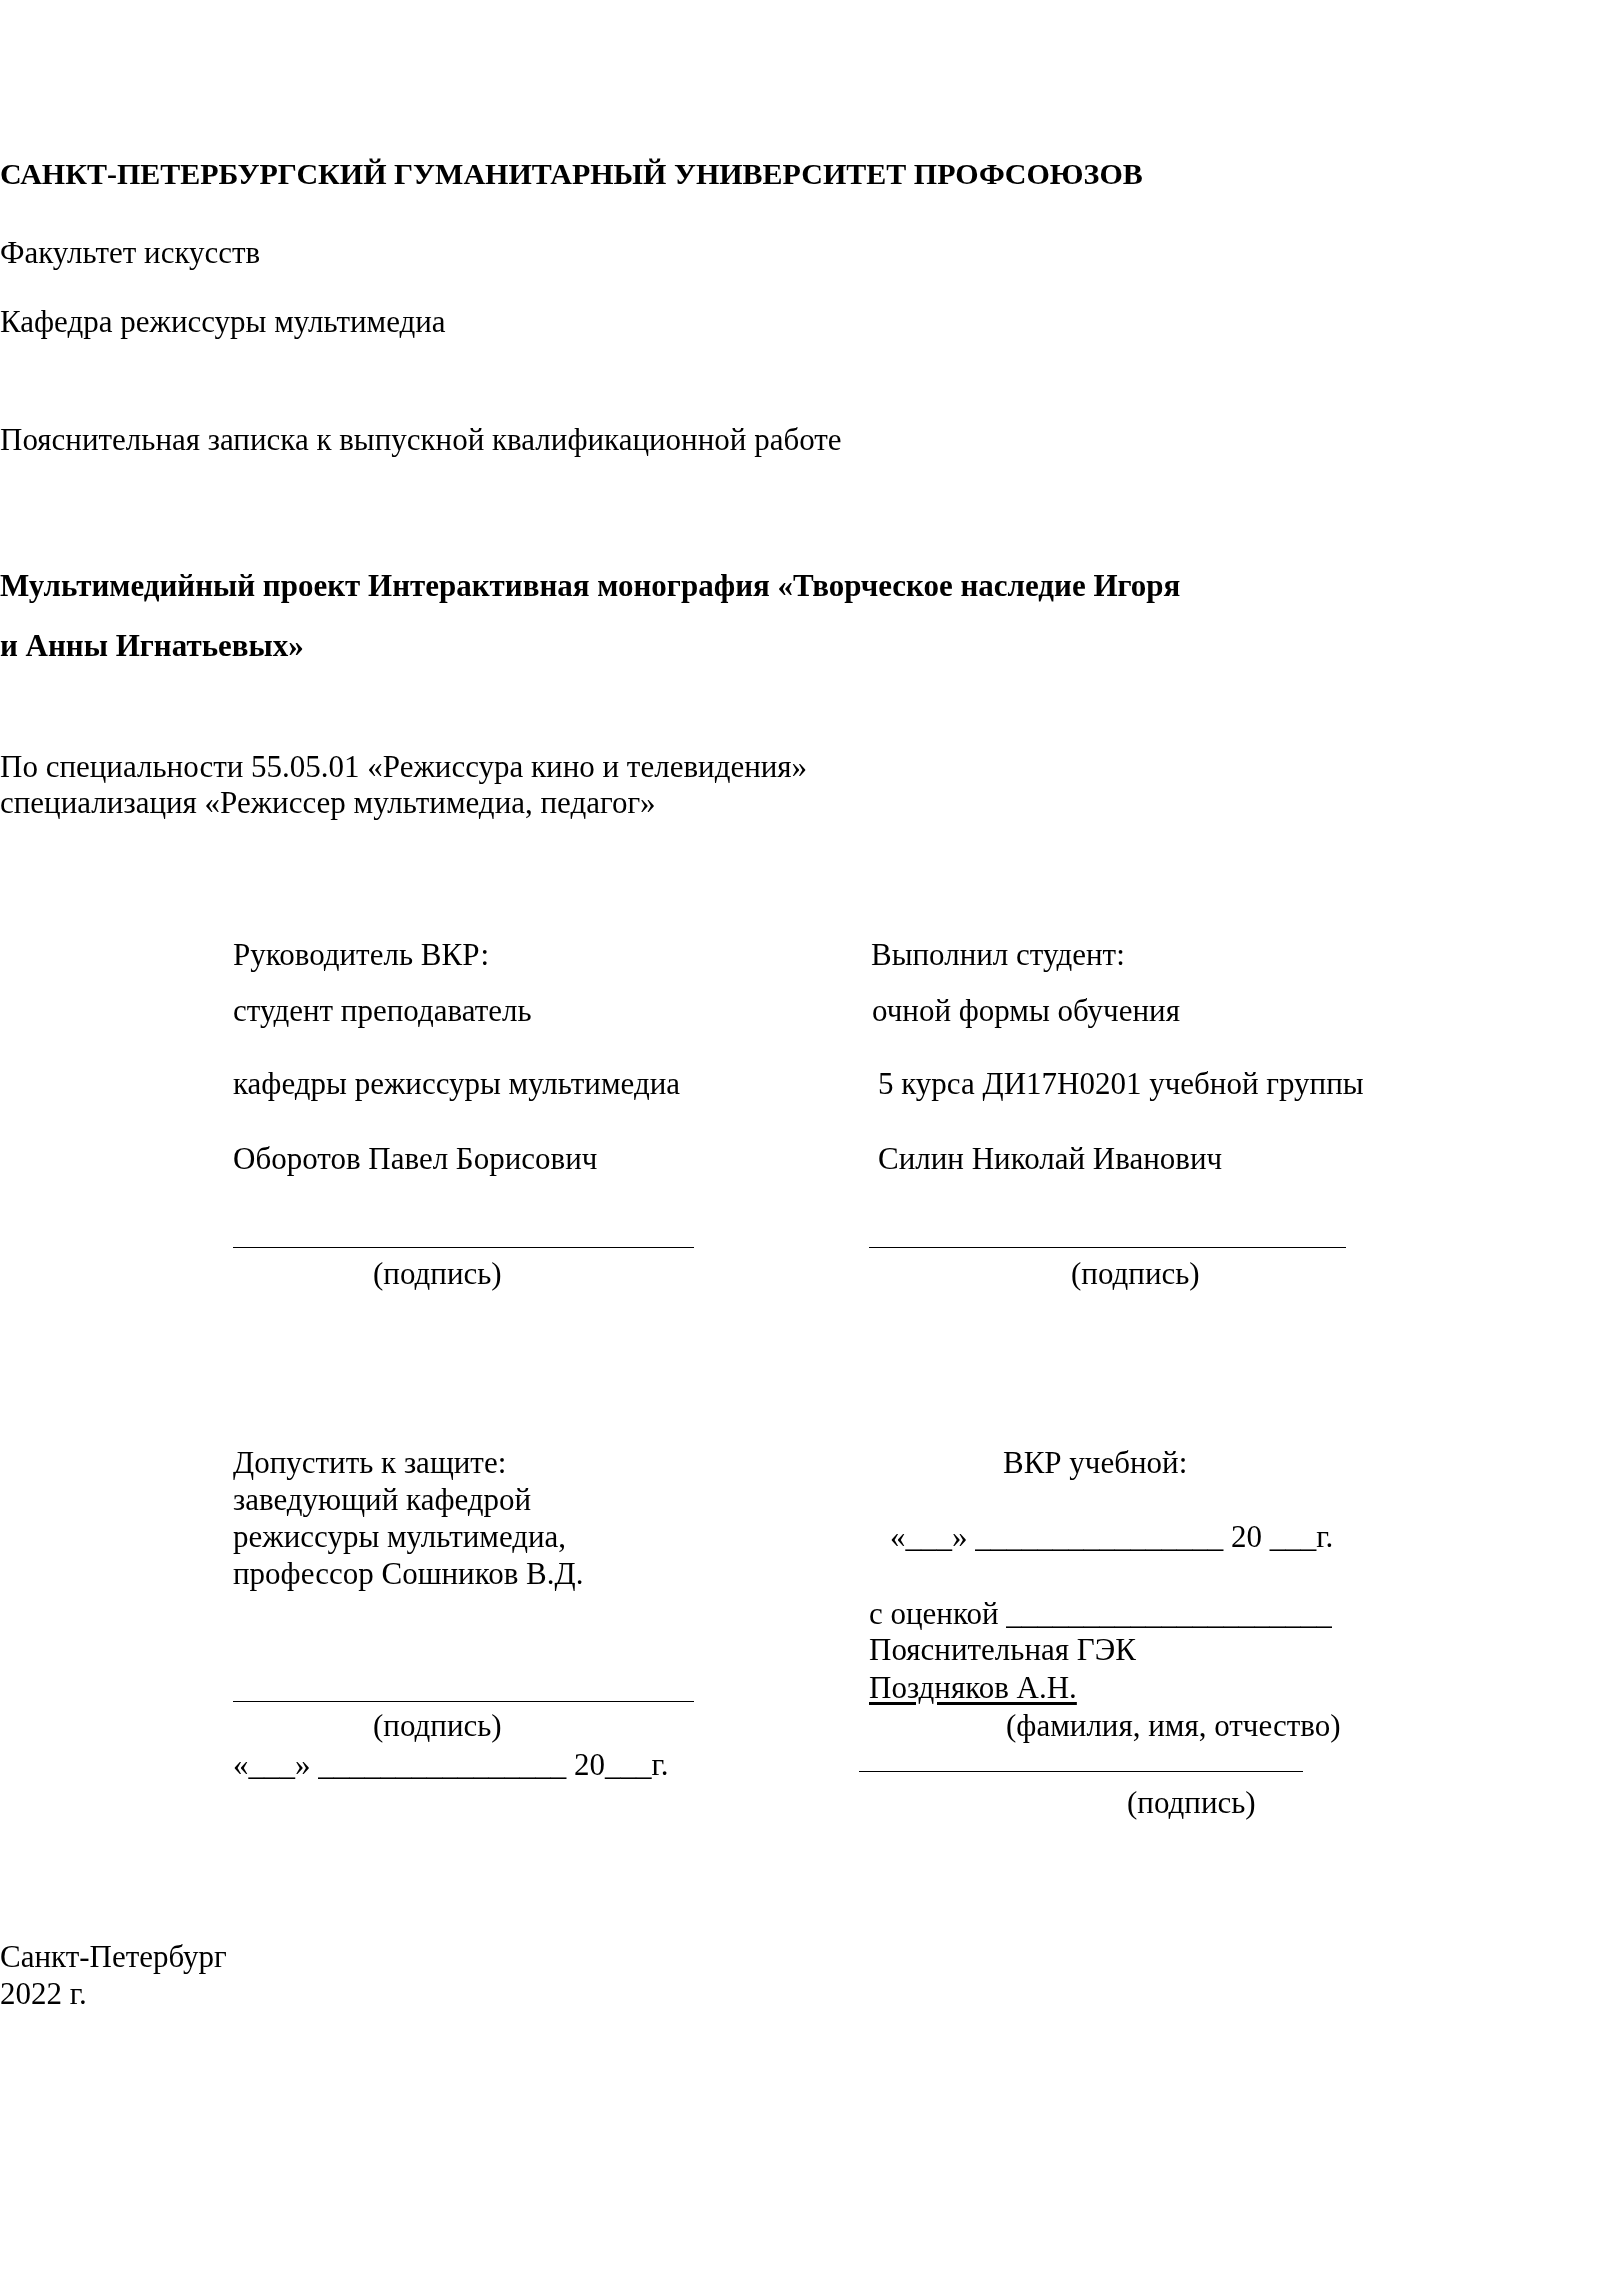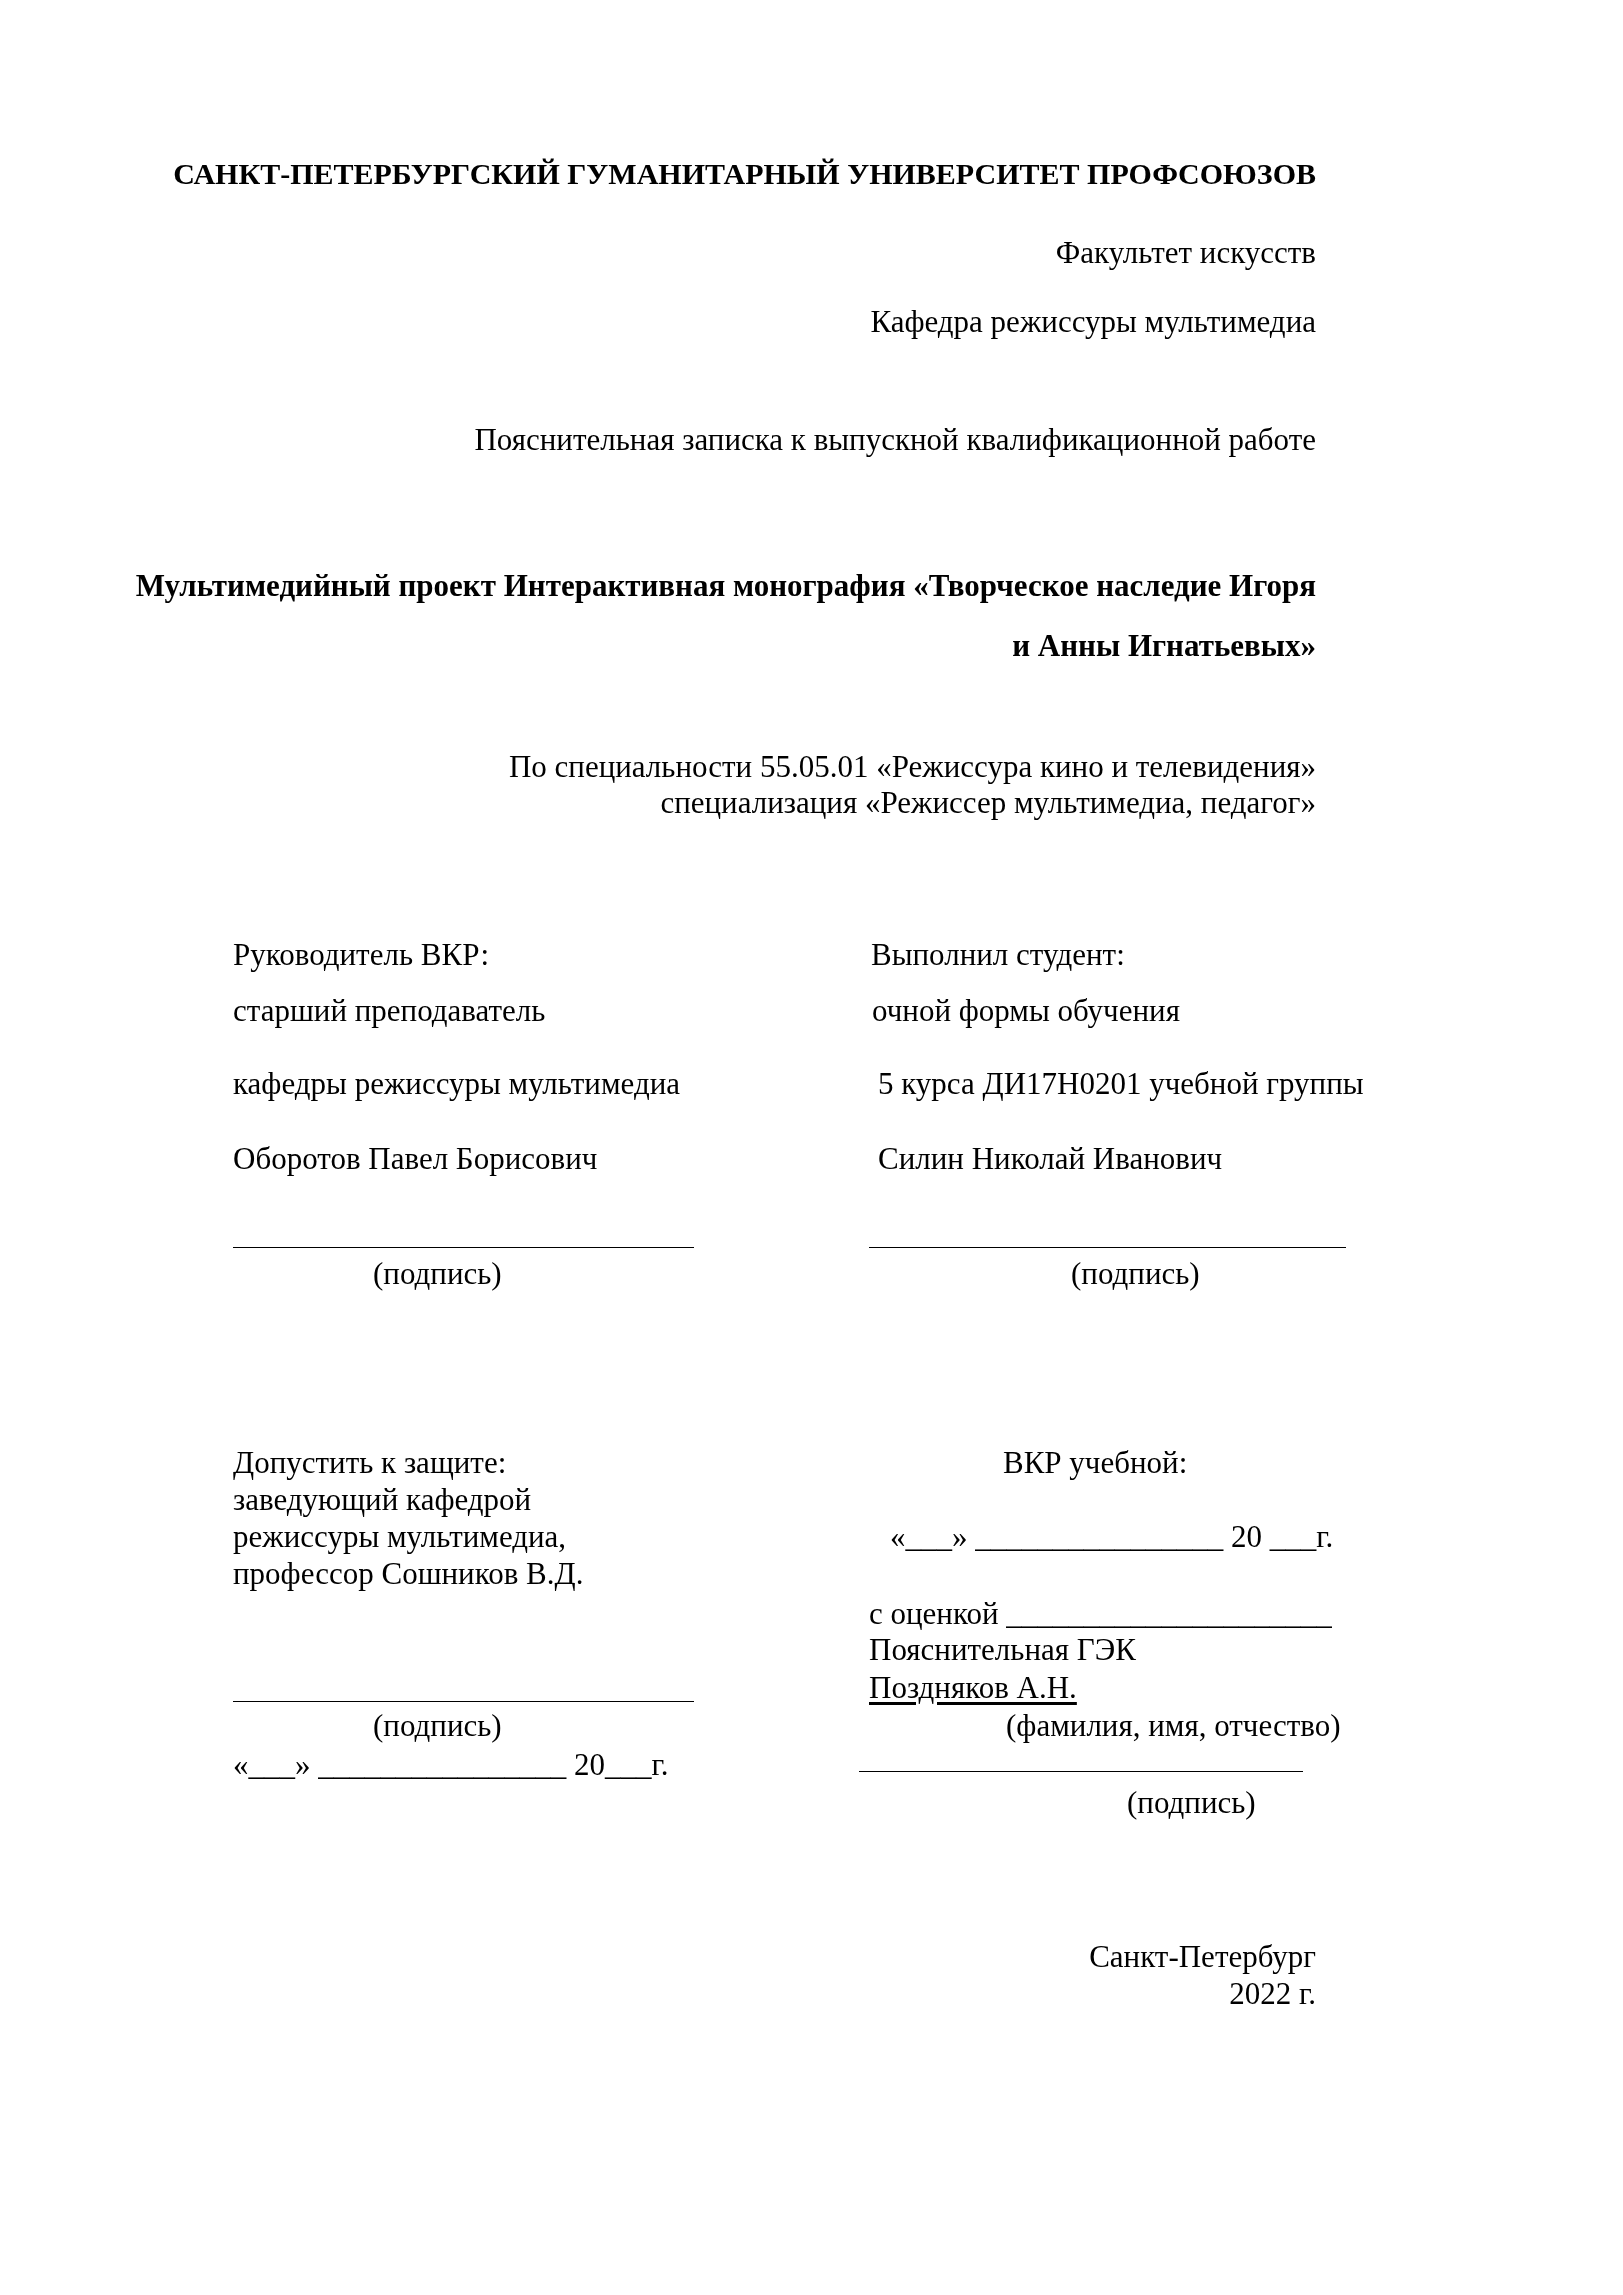--- a/index.html
+++ b/index.html
@@ -1,40 +1,40 @@
 <!DOCTYPE html>
 <html style="font-size:12.6px"><head>
 <meta charset="utf-8">
 <style>
   html, body { margin:0; padding:0; background:#ffffff; }
   body { width:1623px; height:2295px; position:relative; overflow:hidden;
          font-family:"Liberation Serif", "DejaVu Serif", serif; color:#000; }
   .t { position:absolute; white-space:nowrap; font-size:31px; line-height:1; }
-  .c { left:0; width:1316px; text-align:right; }
+  .c { left:0; width:1316px; text-align:left; }
   .b { font-weight:bold; }
   .u { text-underline-offset:4.7px; text-decoration-thickness:2.4px; }
   .line { position:absolute; height:0; border-top:1.6px solid #000; }
 </style>
 </head>
 <body>
 
 <div class="t c b" style="top:159px;font-size:30px;">САНКТ-ПЕТЕРБУРГСКИЙ ГУМАНИТАРНЫЙ УНИВЕРСИТЕТ ПРОФСОЮЗОВ</div>
 <div class="t c" style="top:237px;">Факультет искусств</div>
 <div class="t c" style="top:266px;margin-top:40px;">Кафедра режиссуры мультимедиа</div>
 
 <div class="t c" style="top:424px;">Пояснительная записка к выпускной квалификационной работе</div>
 
 <div class="t c b u" style="top:570px;font-size:31px;">Мультимедийный проект Интерактивная монография «Творческое наследие Игоря</div>
 <div class="t c b u" style="top:630px;font-size:31px;">и Анны Игнатьевых»</div>
 
 <div class="t c" style="top:751px;">По специальности 55.05.01 «Режиссура кино и телевидения»</div>
 <div class="t c" style="top:787px;">специализация «Режиссер мультимедиа, педагог»</div>
 
 <div class="t" style="left:233px;top:939px;">Руководитель ВКР:</div>
-<div class="t" style="left:233px;top:995px;">старший преподаватель</div>
+<div class="t" style="left:233px;top:995px;">студент преподаватель</div>
 <div class="t" style="left:233px;top:1068px;">кафедры режиссуры мультимедиа</div>
 <div class="t" style="left:233px;top:1143px;">Оборотов Павел Борисович</div>
 <div class="line" style="left:233px;width:461px;top:1247px;"></div>
 <div class="t" style="left:373px;top:1258px;">(подпись)</div>
 
 <div class="t" style="left:871px;top:939px;">Выполнил студент:</div>
 <div class="t" style="left:872px;top:995px;">очной формы обучения</div>
 <div class="t" style="left:878px;top:1068px;">5 курса ДИ17Н0201 учебной группы</div>
 <div class="t" style="left:878px;top:1143px;">Силин Николай Иванович</div>
 <div class="line" style="left:869px;width:477px;top:1247px;"></div>

